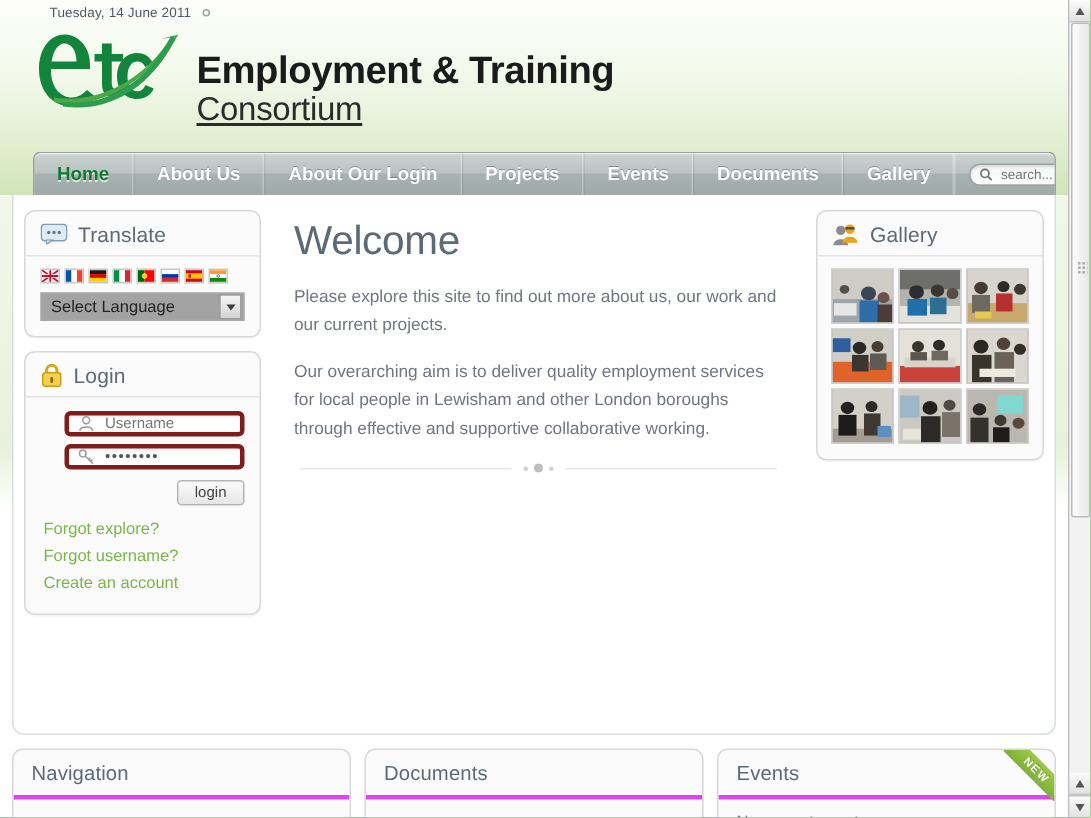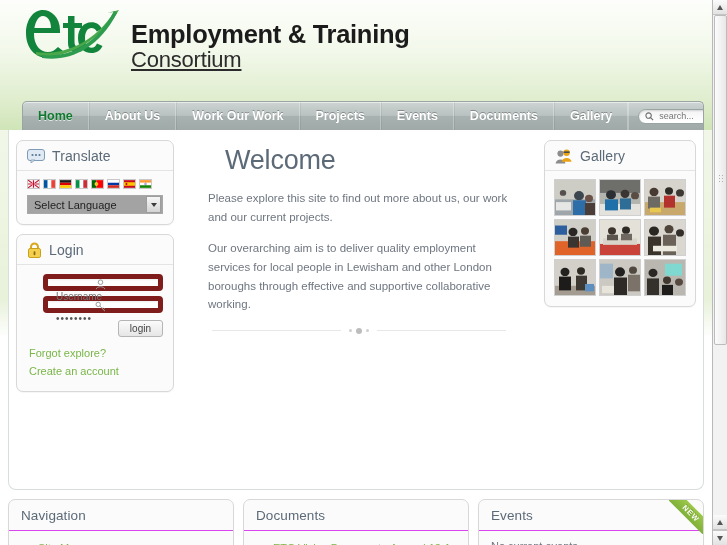--- a/index.html
+++ b/index.html
@@ -168,21 +168,21 @@
   .bodyarea {
     position: relative;
     background: #ffffff;
     margin: 0 8px 0 8px;
     border-radius: 0 0 8px 8px;
     border: 1px solid #d7dedb;
     border-top: none;
     min-height: 360px;
     padding: 10px 7px 8px 7px;
     display: flex;
-    gap: 26px;
+    gap: 14px;
   }
 
   
   .module {
     background: #fbfbfb;
     border: 1px solid #d8d8d8;
     border-radius: 7px;
     box-shadow: 0 1px 1px rgba(0,0,0,0.04);
   }
   .module-head {
@@ -223,26 +223,25 @@
     border-right: 3.5px solid transparent;
     border-top: 4px solid #3b3b3b;
   }
 
   
   .login-body { padding: 9px 10px 11px 10px; }
   .field {
     display: flex; align-items: center;
     height: 17px;
     background: #fff;
-    border: 5px solid #7f1d1d;
+    border: 3px solid #7f1d1d;
     border-radius: 4px;
     margin: 0 0 5px 16px;
     padding: 0 6px;
     box-shadow: inset 0 1px 2px rgba(0,0,0,0.07);
-    flex-direction: column;
   }
   .field svg { flex: none; margin-right: 5px; }
   .field input {
     border: none; outline: none; background: transparent;
     font-size: 10px; color: #8a8a8a; width: 100%;
     font-family: "Liberation Sans", sans-serif;
   }
   .field input.pw { letter-spacing: 1px; color: #555; }
   .login-btn-row { display: flex; justify-content: flex-end; padding: 2px 0 7px 0; }
   .login-btn {
@@ -259,21 +258,21 @@
     display: block;
     font-size: 11px; color: #7ab648;
     text-decoration: none;
     line-height: 1.65;
   }
 
   
   h1.welcome {
     font-size: 27px; font-weight: normal;
     color: #5c6a78;
-    margin: 3px 0 13px 17px;
+    margin: 3px 0 13px 0;
     letter-spacing: -0.2px;
   }
   .para {
     font-size: 11.5px; color: #6f7680;
     line-height: 1.62;
     margin: 0 0 13px 0;
   }
   .pager {
     display: flex; align-items: center; gap: 8px;
     margin: 14px 4px 0 4px;
@@ -299,21 +298,21 @@
     cursor: pointer;
   }
   .gal-cell svg { display: block; width: 100%; height: 100%; }
 
   
   .bottom-row {
     display: flex; gap: 9px;
     margin: 9px 8px 0 8px;
   }
   .bmod { flex: 1 1 0; min-height: 97px; position: relative; overflow: hidden; }
-  .bmod .module-head { border-bottom: 1px solid #d946ef; padding: 8px 12px 7px 12px; }
+  .bmod .module-head { border-bottom: 3px solid #d946ef; padding: 8px 12px 7px 12px; }
   .bmod .module-title { font-size: 13.5px; }
   .bmod-body { padding: 9px 12px 12px 12px; }
   .bmod-body ul { margin: 0; padding: 0 0 0 17px; }
   .bmod-body li {
     font-size: 11px; line-height: 1.55; margin-bottom: 3px;
     color: #7ab648;
   }
   .bmod-body li a { color: #7ab648; text-decoration: none; font-size: 11px; }
   .bmod-body p { margin: 0; font-size: 11px; color: #6f7680; }
   .ribbon {
@@ -337,20 +336,24 @@
 </style>
 </head>
 <body>
 
 <div class="viewport">
 
   <div class="page">
 
     <div class="headerband">
 
+      <div class="datebar">
+        <span>Tuesday, 14 June 2011</span>
+        <span class="date-dot"></span>
+      </div>
 
       <div class="logo-row">
         <svg class="logo-mark" viewBox="0 0 105 72">
           <path d="M38 30 C38 17 29 10 21 10 C11 10 4 20 4 33 C4 48 13 58 26 58 C33 58 38 55 41 51
                    L36 47 C33 50 30 52 26 52 C18 52 12 45 12 34 C12 23 16 16 21 16 C25 16 29 20 29 28
                    L12 28 L12 33 L38 33 Z" fill="#13843c"></path>
           <path d="M46 16 L46 23 L41 23 L41 28 L46 28 L46 43 C46 49 49 52 55 52 C57 52 59 51.5 60 51
                    L59 46 C58 46.4 57 46.6 56 46.6 C53.5 46.6 52.5 45.2 52.5 42 L52.5 28 L60 28 L60 23
                    L52.5 23 L52.5 16 Z" fill="#13843c"></path>
           <path d="M80 29 C78 25 74.5 22.3 69.5 22.3 C61.5 22.3 56 29 56 38 C56 47 61.5 53 69.5 53
@@ -362,21 +365,21 @@
         <div class="logo-text">
           <div class="logo-line1">Employment &amp; Training</div>
           <div class="logo-line2">Consortium</div>
         </div>
       </div>
 
       <div class="navwrap">
         <div class="nav">
           <div class="nav-item active">Home</div>
           <div class="nav-item">About Us</div>
-          <div class="nav-item">Work Our Work</div>
+          <div class="nav-item">About Our Login</div>
           <div class="nav-item">Projects</div>
           <div class="nav-item">Events</div>
           <div class="nav-item">Documents</div>
           <div class="nav-item">Gallery</div>
           <div class="nav-search">
             <div class="search-pill">
               <svg class="mag" viewBox="0 0 10 10">
                 <circle cx="4" cy="4" r="3" fill="none" stroke="#6c6c6c" stroke-width="1.2"></circle>
                 <line x1="6.2" y1="6.2" x2="9" y2="9" stroke="#6c6c6c" stroke-width="1.3"></line>
               </svg>
@@ -488,20 +491,21 @@
                 <circle cx="3.2" cy="3.4" r="2.2" fill="none" stroke="#9a9a9a" stroke-width="1"></circle>
                 <path d="M4.8 5 L10 10.2 M8.4 8.6 L9.6 7.4 M7.2 7.4 L8.3 6.3" fill="none" stroke="#9a9a9a" stroke-width="1"></path>
               </svg>
               <input type="text" class="pw" value="••••••••" style="">
             </div>
             <div class="login-btn-row">
               <button class="login-btn">login</button>
             </div>
             <div class="login-links">
               <a href="#">Forgot explore?</a>
+              <a href="#">Forgot username?</a>
               <a href="#">Create an account</a>
             </div>
           </div>
         </div>
       </div>
 
       <div class="col-mid">
         <h1 class="welcome">Welcome</h1>
         <p class="para">Please explore this site to find out more about us, our work and our current projects.</p>
         <p class="para">Our overarching aim is to deliver quality employment services for local people in Lewisham and other London boroughs through effective and supportive collaborative working.</p>

